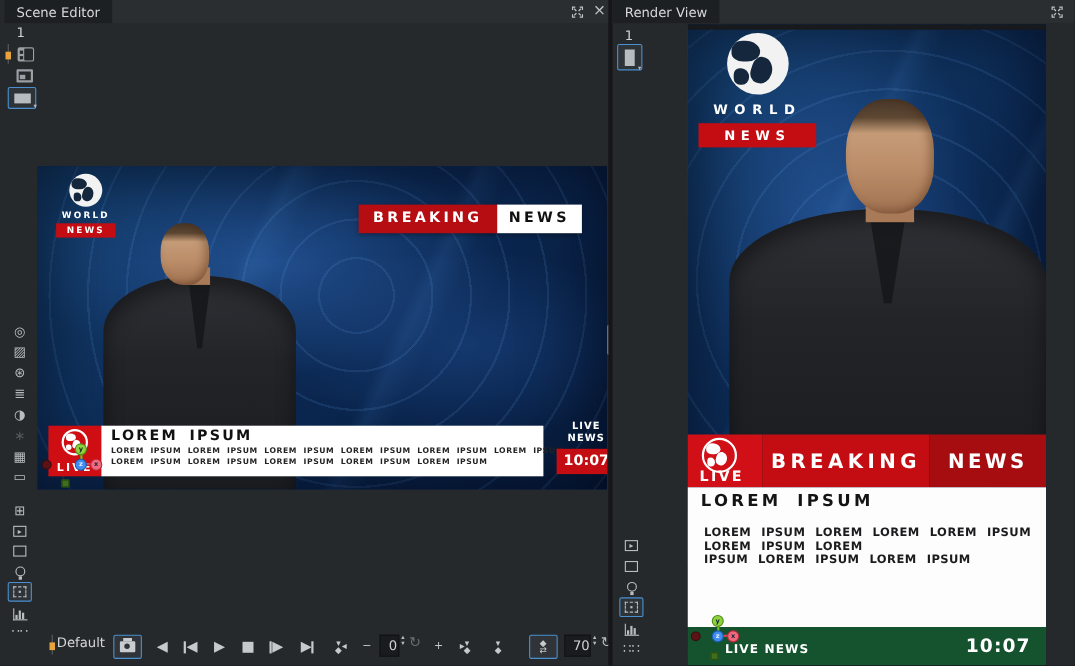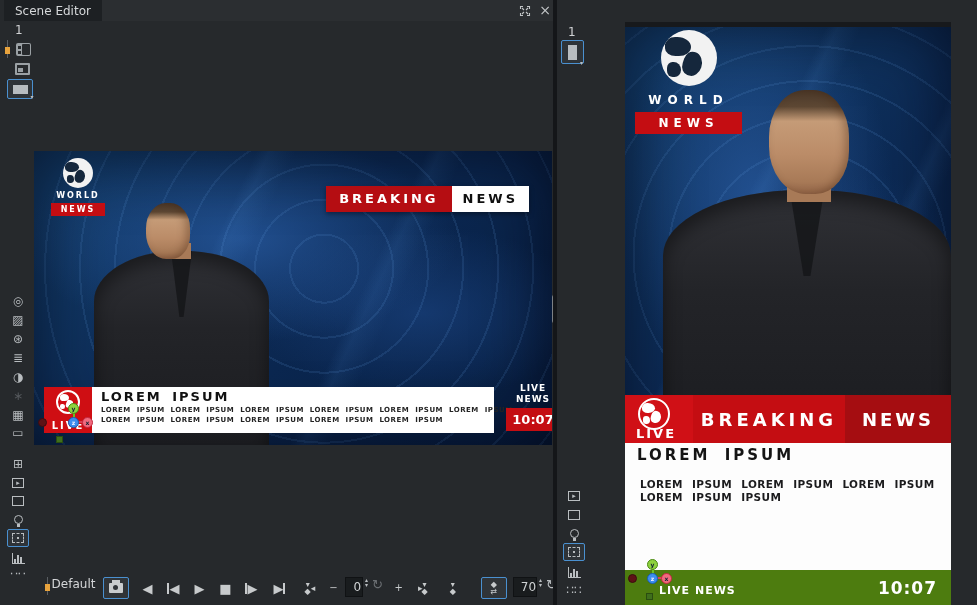--- a/index.html
+++ b/index.html
@@ -126,21 +126,21 @@
   .rv-bar { position:absolute; left:0; top:373px; width:100%; height:48px; display:flex; z-index:4; }
   .rv-bar .live { width:68px; background:#d01016; position:relative; }
   .rv-bar .live .globe { position:absolute; left:13px; top:3px; width:32px; height:32px; }
   .rv-bar .live .livetxt { position:absolute; left:11px; bottom:2px; color:#fff; font-weight:600; font-size:13px; letter-spacing:2px; }
   .rv-bar .brk { flex:1; background:#c40d12; color:#fff; font-weight:bold; font-size:18px; letter-spacing:4px; display:flex; align-items:center; justify-content:center; }
   .rv-bar .nws { width:106px; background:#a50d11; color:#fff; font-weight:bold; font-size:18px; letter-spacing:3px; display:flex; align-items:center; justify-content:center; }
   .rv-white { position:absolute; left:0; top:421px; width:100%; height:127px; background:#fdfdfd; z-index:4; }
   .rv-white .head { margin:3px 0 0 12px; font-size:15px; font-weight:bold; letter-spacing:3px; word-spacing:6px; color:#141414; }
   .rv-white .body { margin:14px 0 0 15px; font-size:10.5px; font-weight:bold; color:#1b1b1d; letter-spacing:0.4px; word-spacing:5px; line-height:12.5px; }
   .rv-white .body .l2 { padding-left:4px; }
-  .rv-bottom { position:absolute; left:0; top:548px; width:100%; height:35px; background:#4d7c0f; z-index:4; display:flex; align-items:center; justify-content:space-between; padding:0 14px 0 34px; }
+  .rv-bottom { position:absolute; left:0; top:548px; width:100%; height:35px; background:#14532d; z-index:4; display:flex; align-items:center; justify-content:space-between; padding:0 14px 0 34px; }
   .rv-bottom .ln { color:#fff; font-weight:bold; font-size:11px; letter-spacing:1px; margin-top:6px; }
   .rv-bottom .time { color:#fff; font-weight:bold; font-size:17px; letter-spacing:1px; }
 
   
   .gizmo { position:absolute; z-index:9; }
   .gz-dot { position:absolute; width:11px; height:11px; border-radius:50%; font-size:6px; font-weight:bold; color:#123; display:flex; align-items:center; justify-content:center; }
   .gz-y { background:#8ed23e; border:1px solid #4c8a14; }
   .gz-z { background:#3d8ef0; border:1px solid #1a5cb0; color:#eef; }
   .gz-x { background:#f06a7e; border:1px solid #c22740; }
   .gz-line-v { position:absolute; width:2px; background:#6abf25; }
@@ -359,20 +359,29 @@
           <span>▴</span>
           <span>▾</span>
         </div>
       <div class="t-reset">↻</div>
     </div>
   </div>
 
   <div id="panel-divider"></div>
 
   <div class="panel" id="render-panel">
+    <div class="titlebar">
+      <div class="tab">Render View</div>
+      <div class="spacer"></div>
+      <div class="tb-icon" style="margin-right:6px;">
+        <svg width="12" height="12" viewBox="0 0 12 12">
+            <path d="M1.5 4V1.5H4 M8 1.5h2.5V4 M10.5 8v2.5H8 M4 10.5H1.5V8 M3 3l2 2 M9 3L7 5 M9 9L7 7 M3 9l2-2" stroke="#c2c5c7" stroke-width="1.1" fill="none"></path>
+          </svg>
+      </div>
+    </div>
 
     <div class="cam-index" style="left:11px; top:25px;">1</div>
     <div class="ico-btn selected" style="position:absolute; left:4px; top:40px; width:23px; height:24px;">
         <span class="aspect-inner-p"></span>
       </div>
 
     <div class="side-icon ico-btn" style="top:487px;">
         <span class="ic-box">
           <span>▸</span>
         </span>
@@ -424,21 +433,22 @@
             </div>
           <div class="livetxt">LIVE</div>
         </div>
         <div class="brk">BREAKING</div>
         <div class="nws">NEWS</div>
       </div>
 
       <div class="rv-white">
         <div class="head">LOREM IPSUM</div>
         <div class="body">
-          <div>LOREM IPSUM LOREM IPSUM LOREM IPSUM LOREM IPSUM IPSUM</div>
+          <div>LOREM IPSUM LOREM LOREM LOREM IPSUM LOREM IPSUM LOREM</div>
+          <div>IPSUM LOREM IPSUM LOREM IPSUM</div>
         </div>
       </div>
 
       <div class="rv-bottom">
         <div class="ln">LIVE NEWS</div>
         <div class="time">10:07</div>
       </div>
 
       <div class="gizmo" style="left:0; top:0;">
         <div class="gz-line-v" style="left:27px; top:547px; height:14px;"></div>

